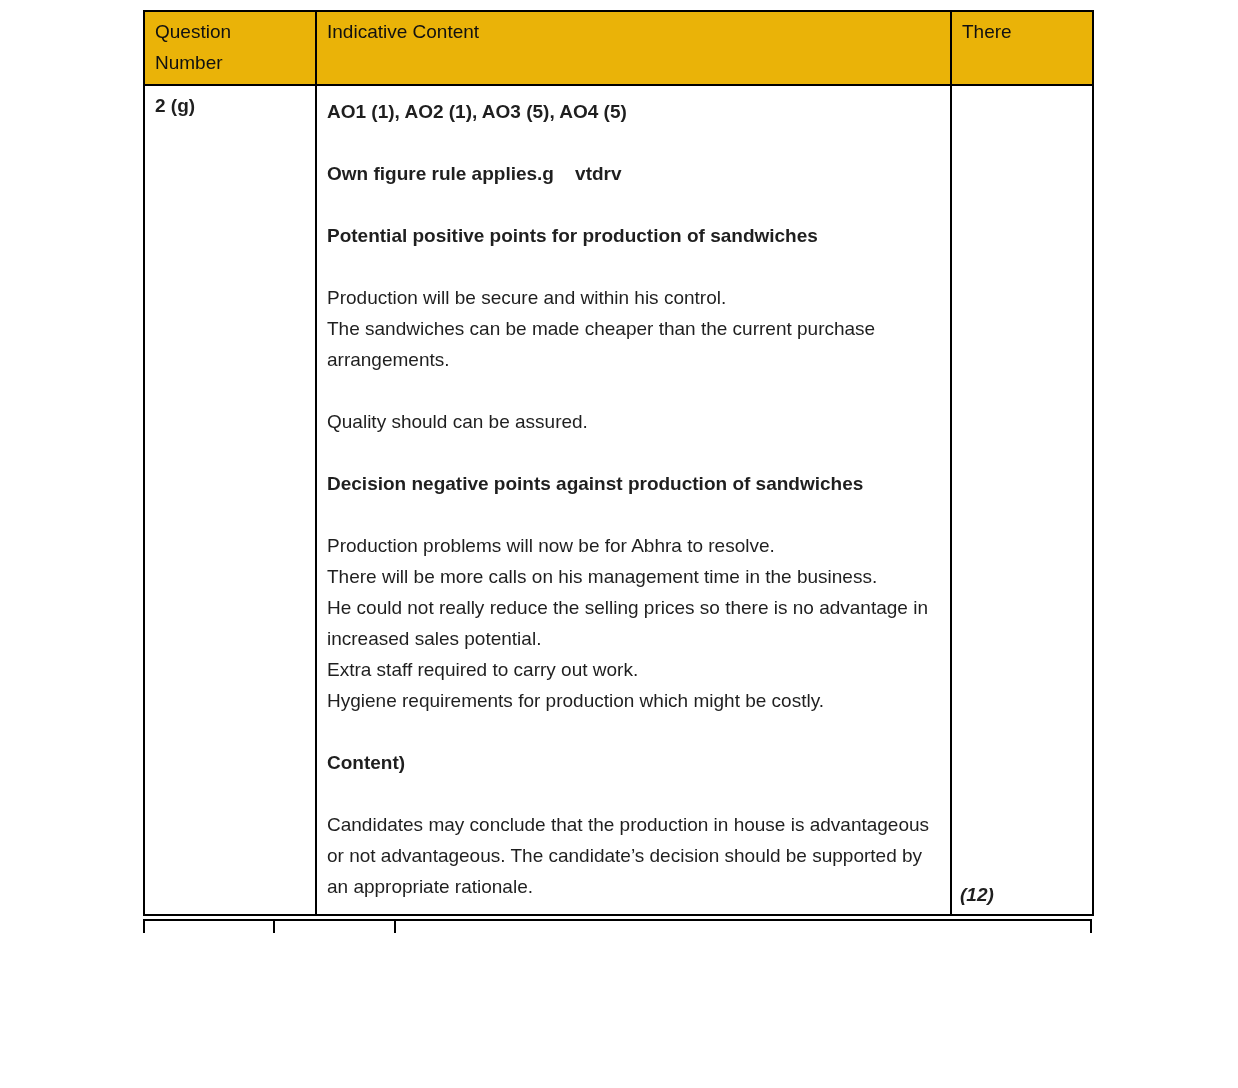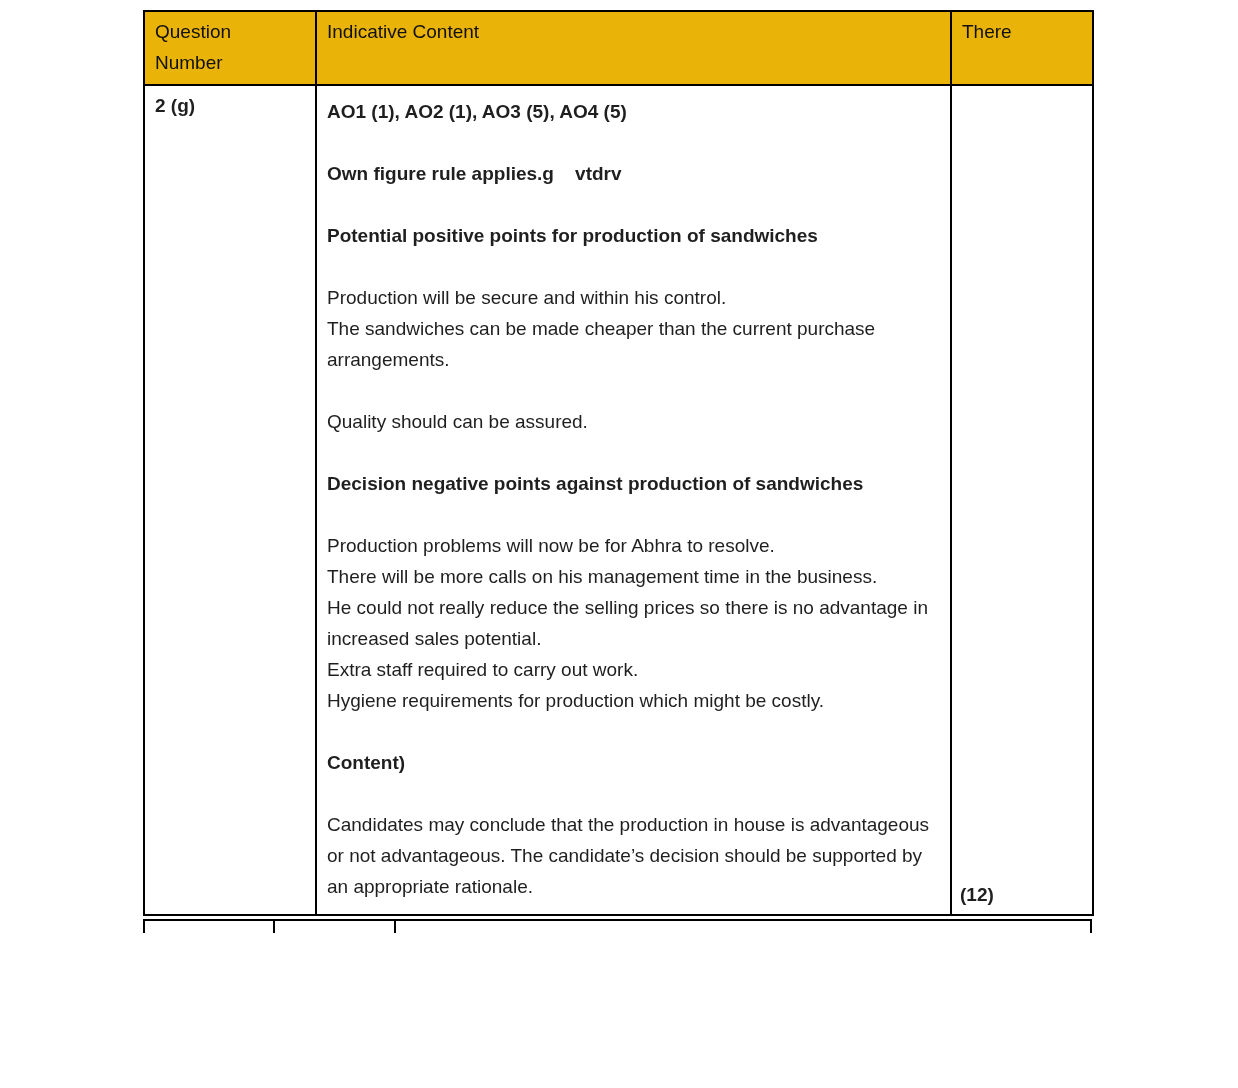--- a/index.html
+++ b/index.html
@@ -47,20 +47,21 @@
     font-weight: bold;
     padding: 4px 10px;
   }
   td.content {
     padding: 10px 20px 6px 10px;
   }
   td.mark {
     vertical-align: bottom;
     font-weight: bold;
     padding: 2px 6px 4px 8px;
+    font-style: italic;
   }
   .block {
     margin: 0 0 31px 0;
     white-space: pre-line;
   }
   .block:last-child {
     margin-bottom: 6px;
   }
   .block.bold {
     font-weight: 700;

